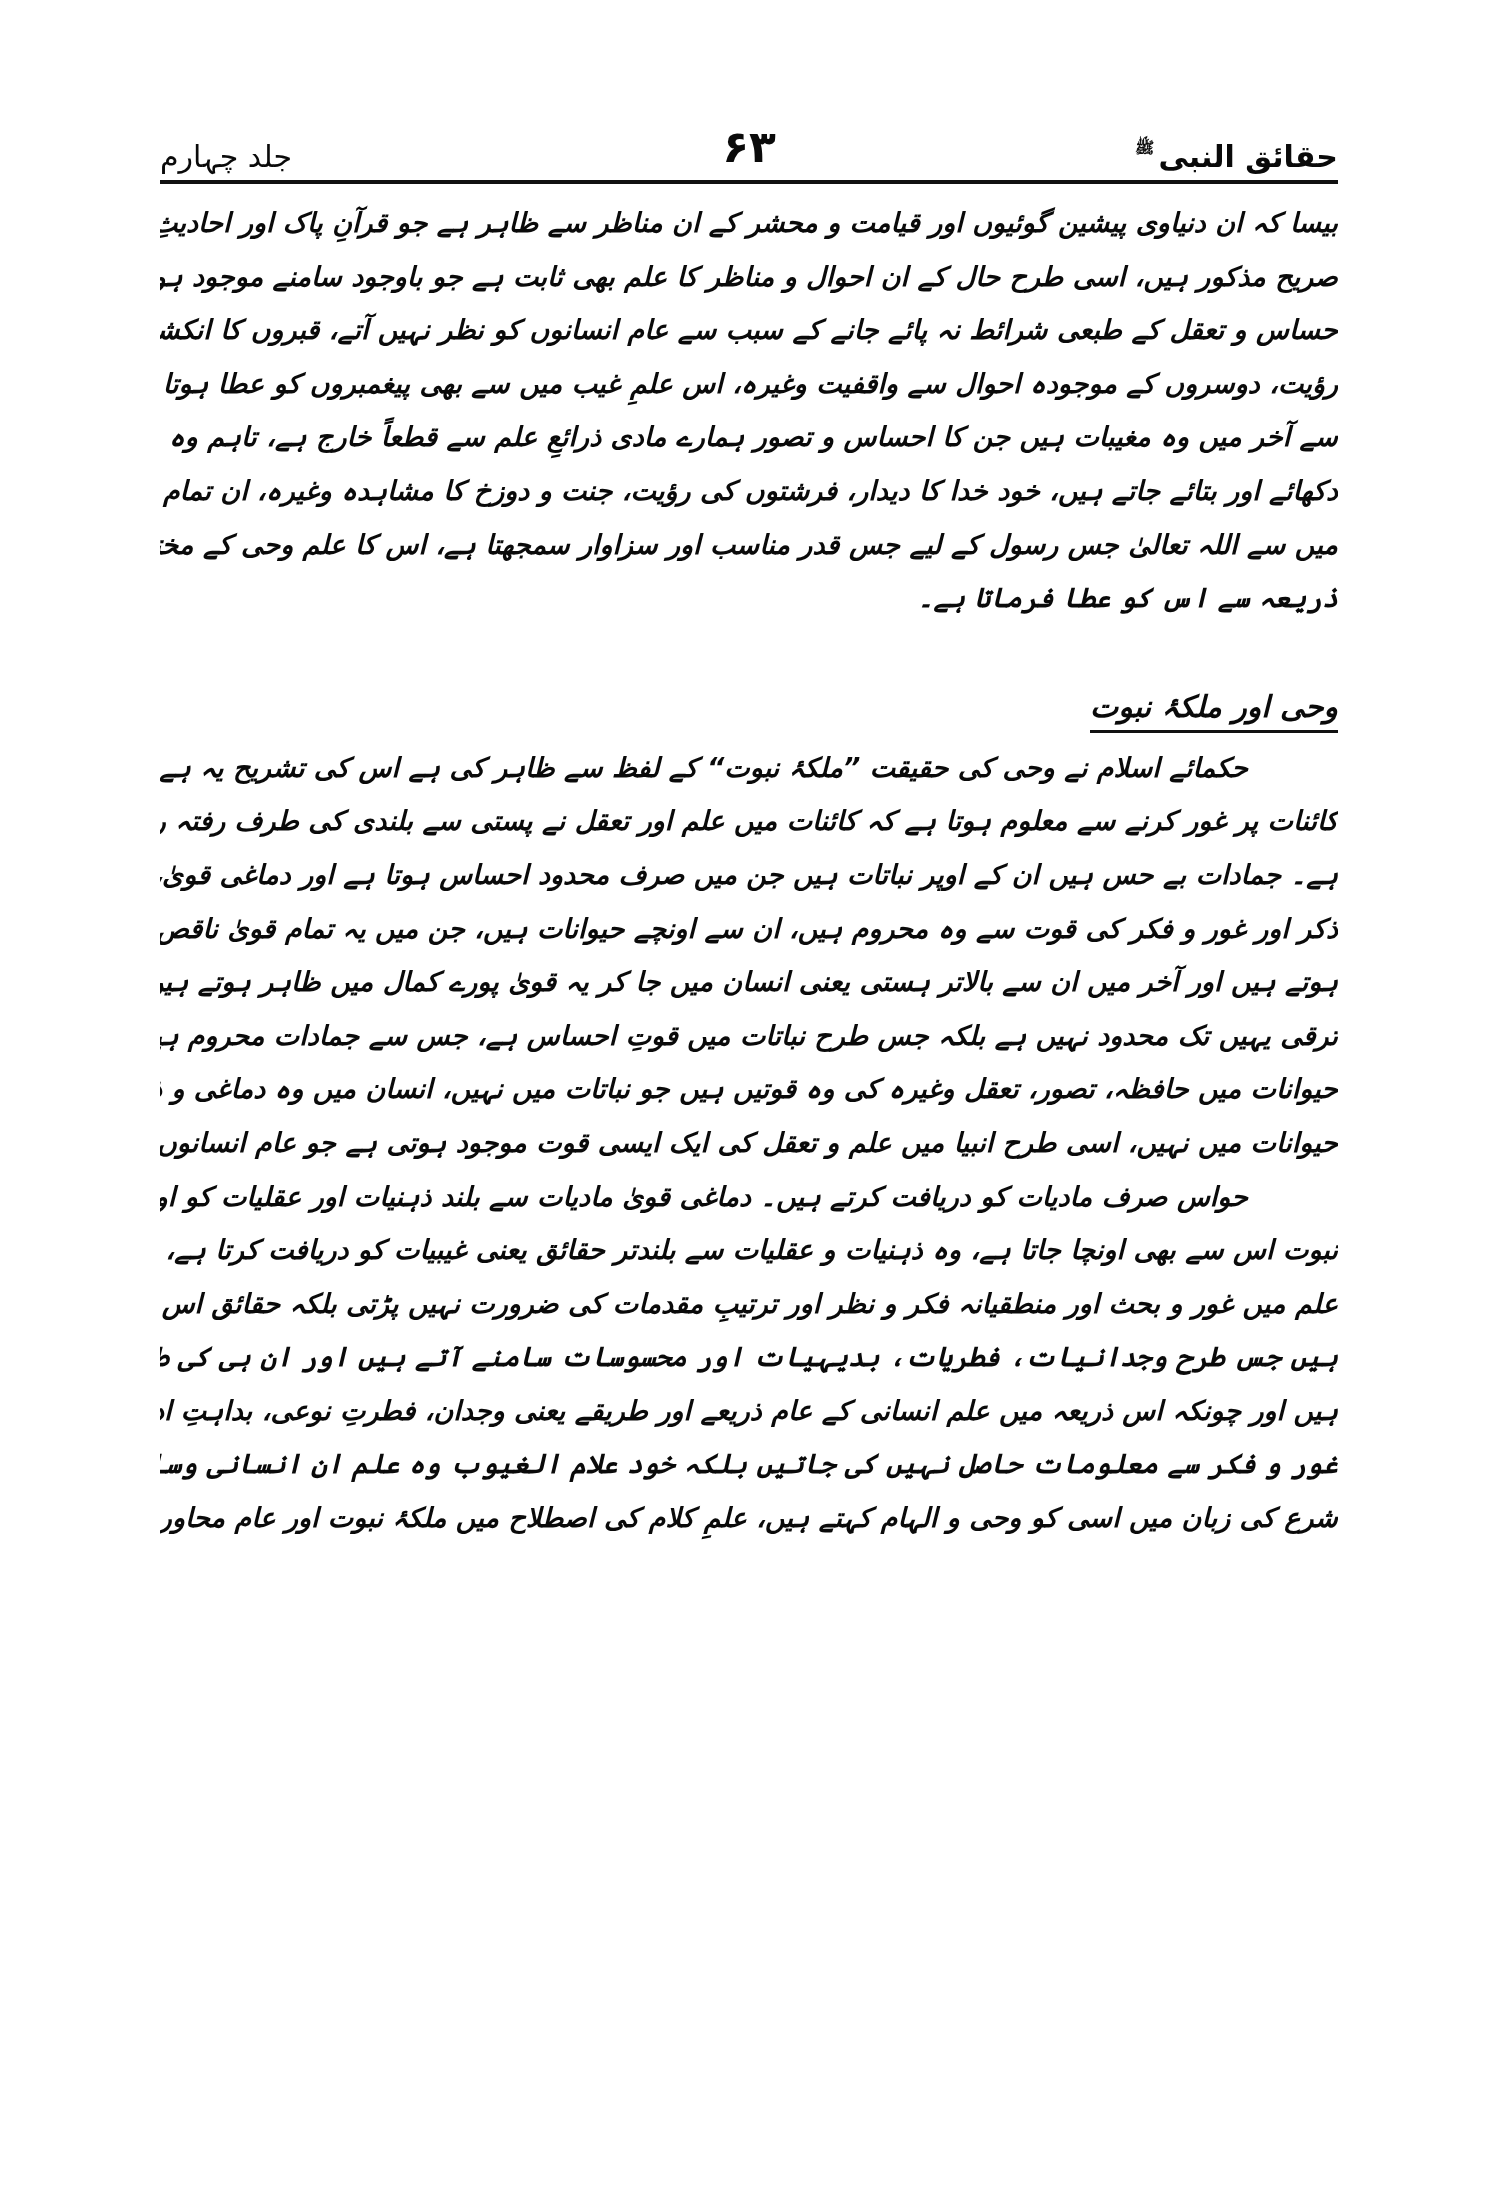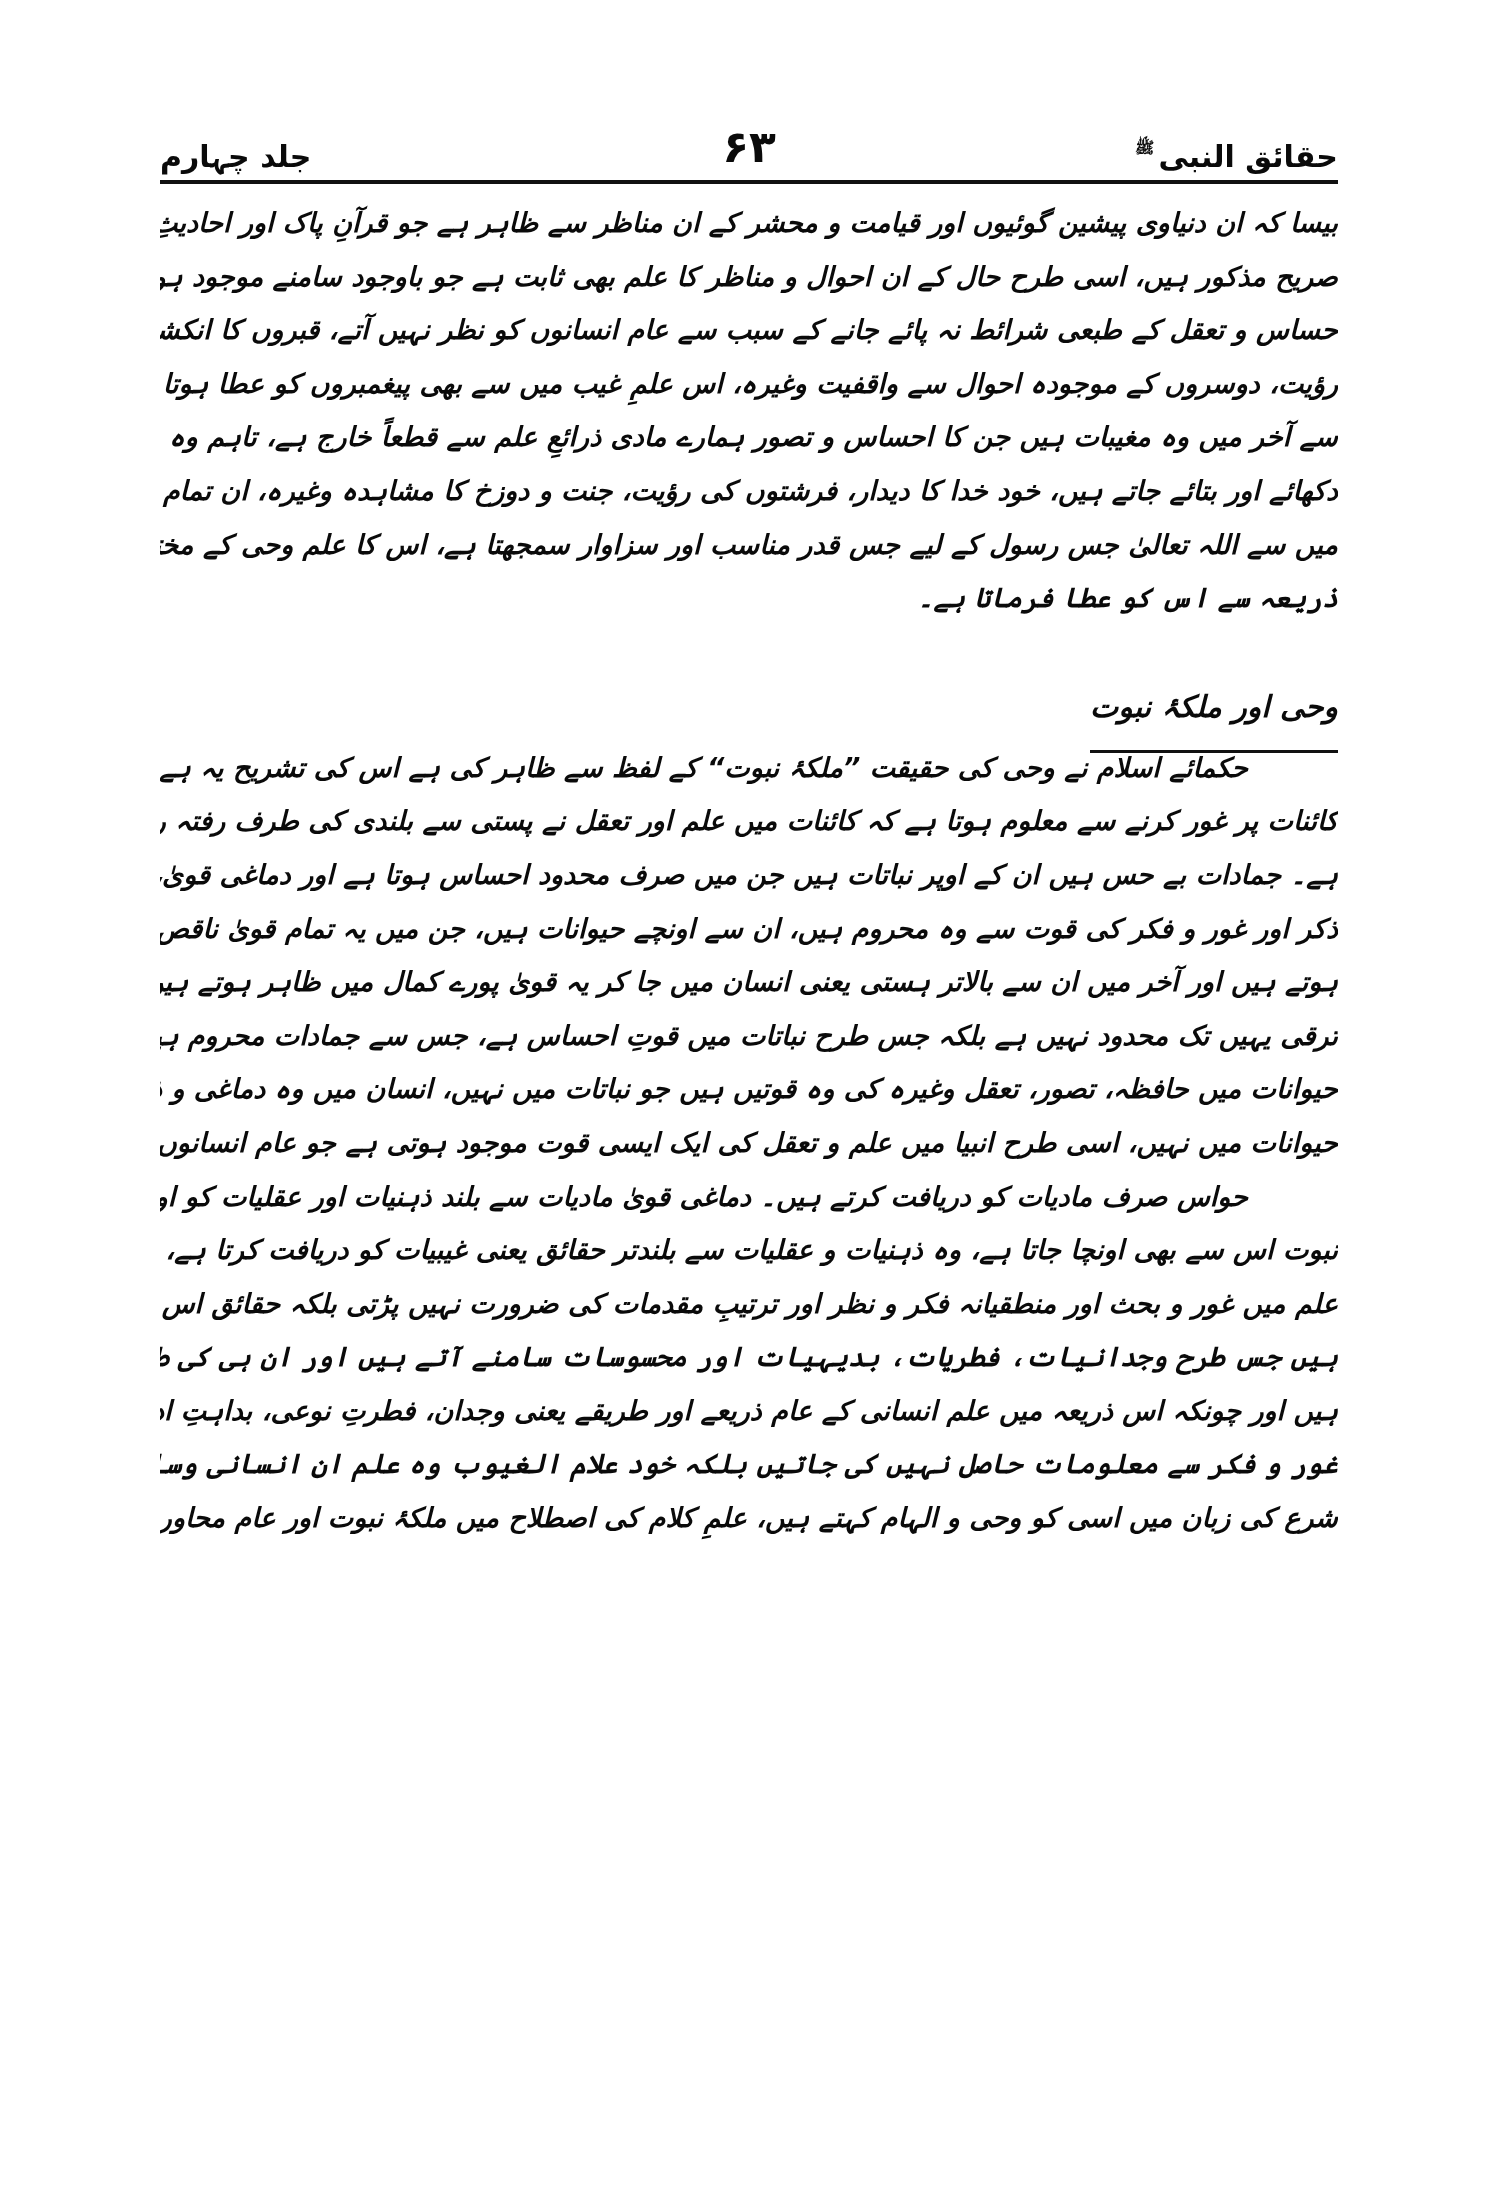--- a/index.html
+++ b/index.html
@@ -3,31 +3,31 @@
 <meta charset="utf-8">
 <style>
   html, body { margin: 0; padding: 0; background: #ffffff; }
   body { width: 1500px; height: 2185px; position: relative; overflow: hidden;
          font-family: "DejaVu Sans", sans-serif; color: #0a0a0a; }
   .page { position: absolute; left: 160px; top: 0; width: 1178px; height: 2185px; direction: rtl; }
   .running-head { position: absolute; top: 110px; left: 0; right: 0; height: 70px; }
   .rh-title { position: absolute; right: 0; bottom: 6px; font-size: 30px; font-weight: bold; white-space: nowrap; }
   .rh-title .honorific { font-size: 16px; vertical-align: 14px; margin-right: 4px; }
   .rh-page { position: absolute; left: 50%; transform: translateX(-50%); bottom: 8px; font-size: 44px; font-weight: bold; }
-  .rh-vol { position: absolute; left: 0; bottom: 6px; font-size: 30px; font-weight: bold; white-space: nowrap; }
+  .rh-vol { position: absolute; left: 0; bottom: 6px; font-size: 30px; font-weight: normal; white-space: nowrap; }
   .rule { position: absolute; top: 180px; left: 0; right: 0; height: 4px; background: #111; }
   .body { position: absolute; top: 196px; left: 0; right: 0; }
   .line { height: 53.6px; line-height: 53.6px; font-size: 27px; font-weight: bold; white-space: nowrap;
           text-align: justify; text-align-last: justify; overflow: hidden; font-style: italic; }
   .line.last { text-align-last: right; }
   .line.indent { padding-right: 90px; }
   .gap { height: 54px; }
   .heading-wrap { height: 62px; position: relative; }
   .heading { position: absolute; right: 0; top: 6px; font-size: 30px; font-weight: bold; font-style: italic;
-             border-bottom: 3px solid #111; padding-bottom: 21px; line-height: 44px; }
+             border-bottom: 3px solid #111; padding-bottom: 1px; line-height: 44px; }
 </style>
 </head>
 <body>
 
 <div class="page">
 
   <div class="running-head">
     <div class="rh-title">
       <span>حقائق النبی</span><span class="honorific">ﷺ</span>
     </div>

